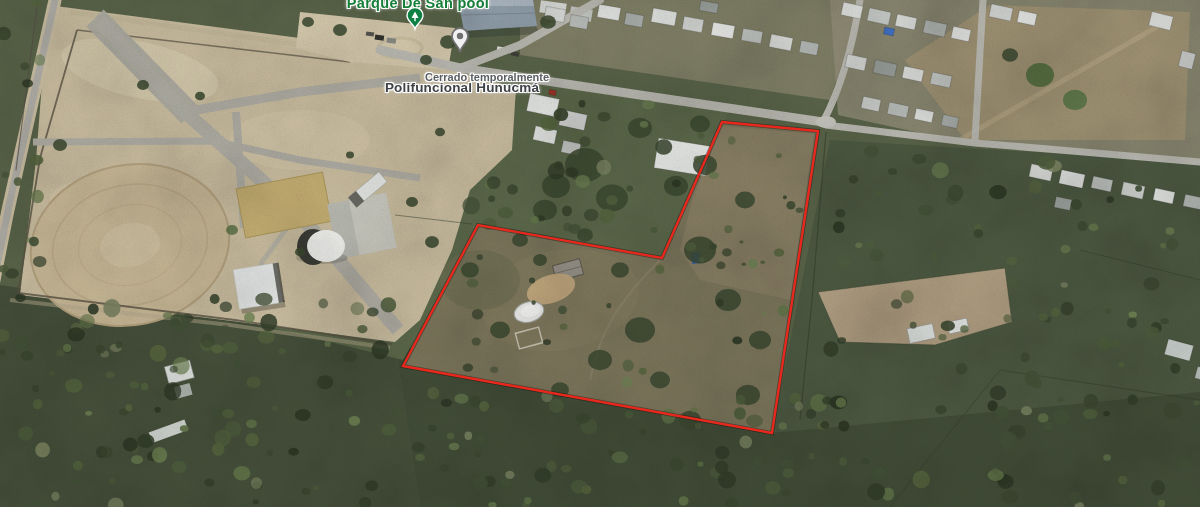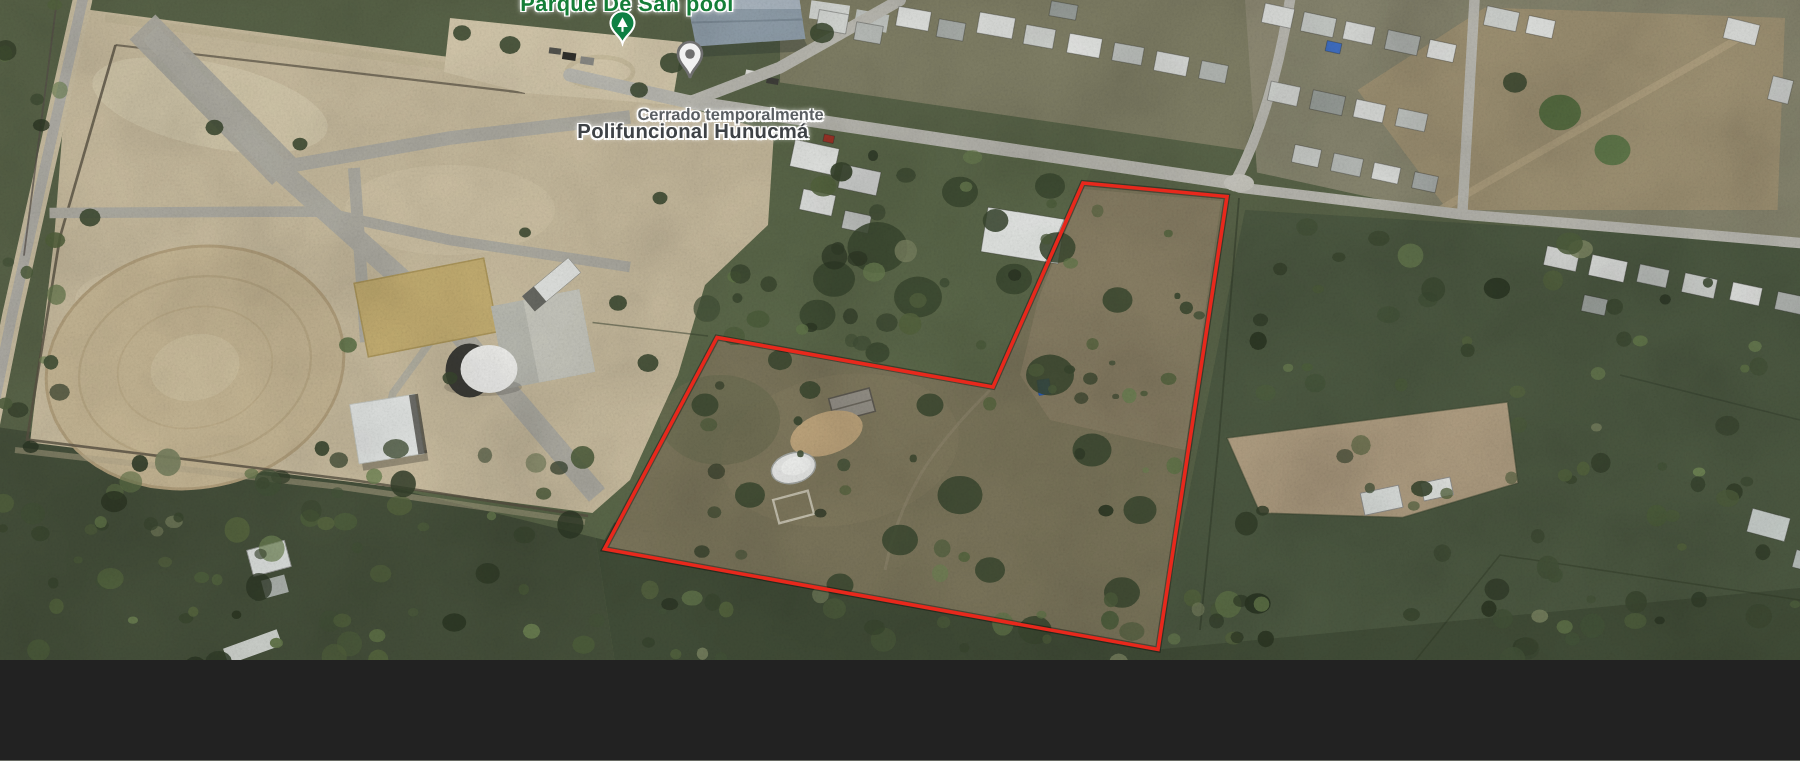--- a/index.html
+++ b/index.html
@@ -1,16 +1,16 @@
 <!DOCTYPE html>
 <html><head>
 <meta charset="utf-8">
 <style>
   html,body{margin:0;padding:0;background:#222;}
-  .stage{position:relative;width:1200px;height:440px;overflow:hidden;
+  .stage{position:relative;width:1200px;height:507px;overflow:hidden;
          font-family:"Liberation Sans", sans-serif;background:#ffffff;}
   .scene{position:absolute;left:0;top:0;}
   .map-label{position:absolute;transform:translateX(-50%);font-weight:bold;white-space:nowrap;
     text-shadow:-1px -1px 0 #fff,1px -1px 0 #fff,-1px 1px 0 #fff,1px 1px 0 #fff,0 0 3px #fff,0 0 4px #fff;}
   .park-label{font-size:14.5px;letter-spacing:.3px;}
   .facility-label{font-size:13.5px;letter-spacing:.2px;}
   .status-label{font-size:11px;margin-left:28px;}
   .marker{position:absolute;}
 </style>
 </head>

